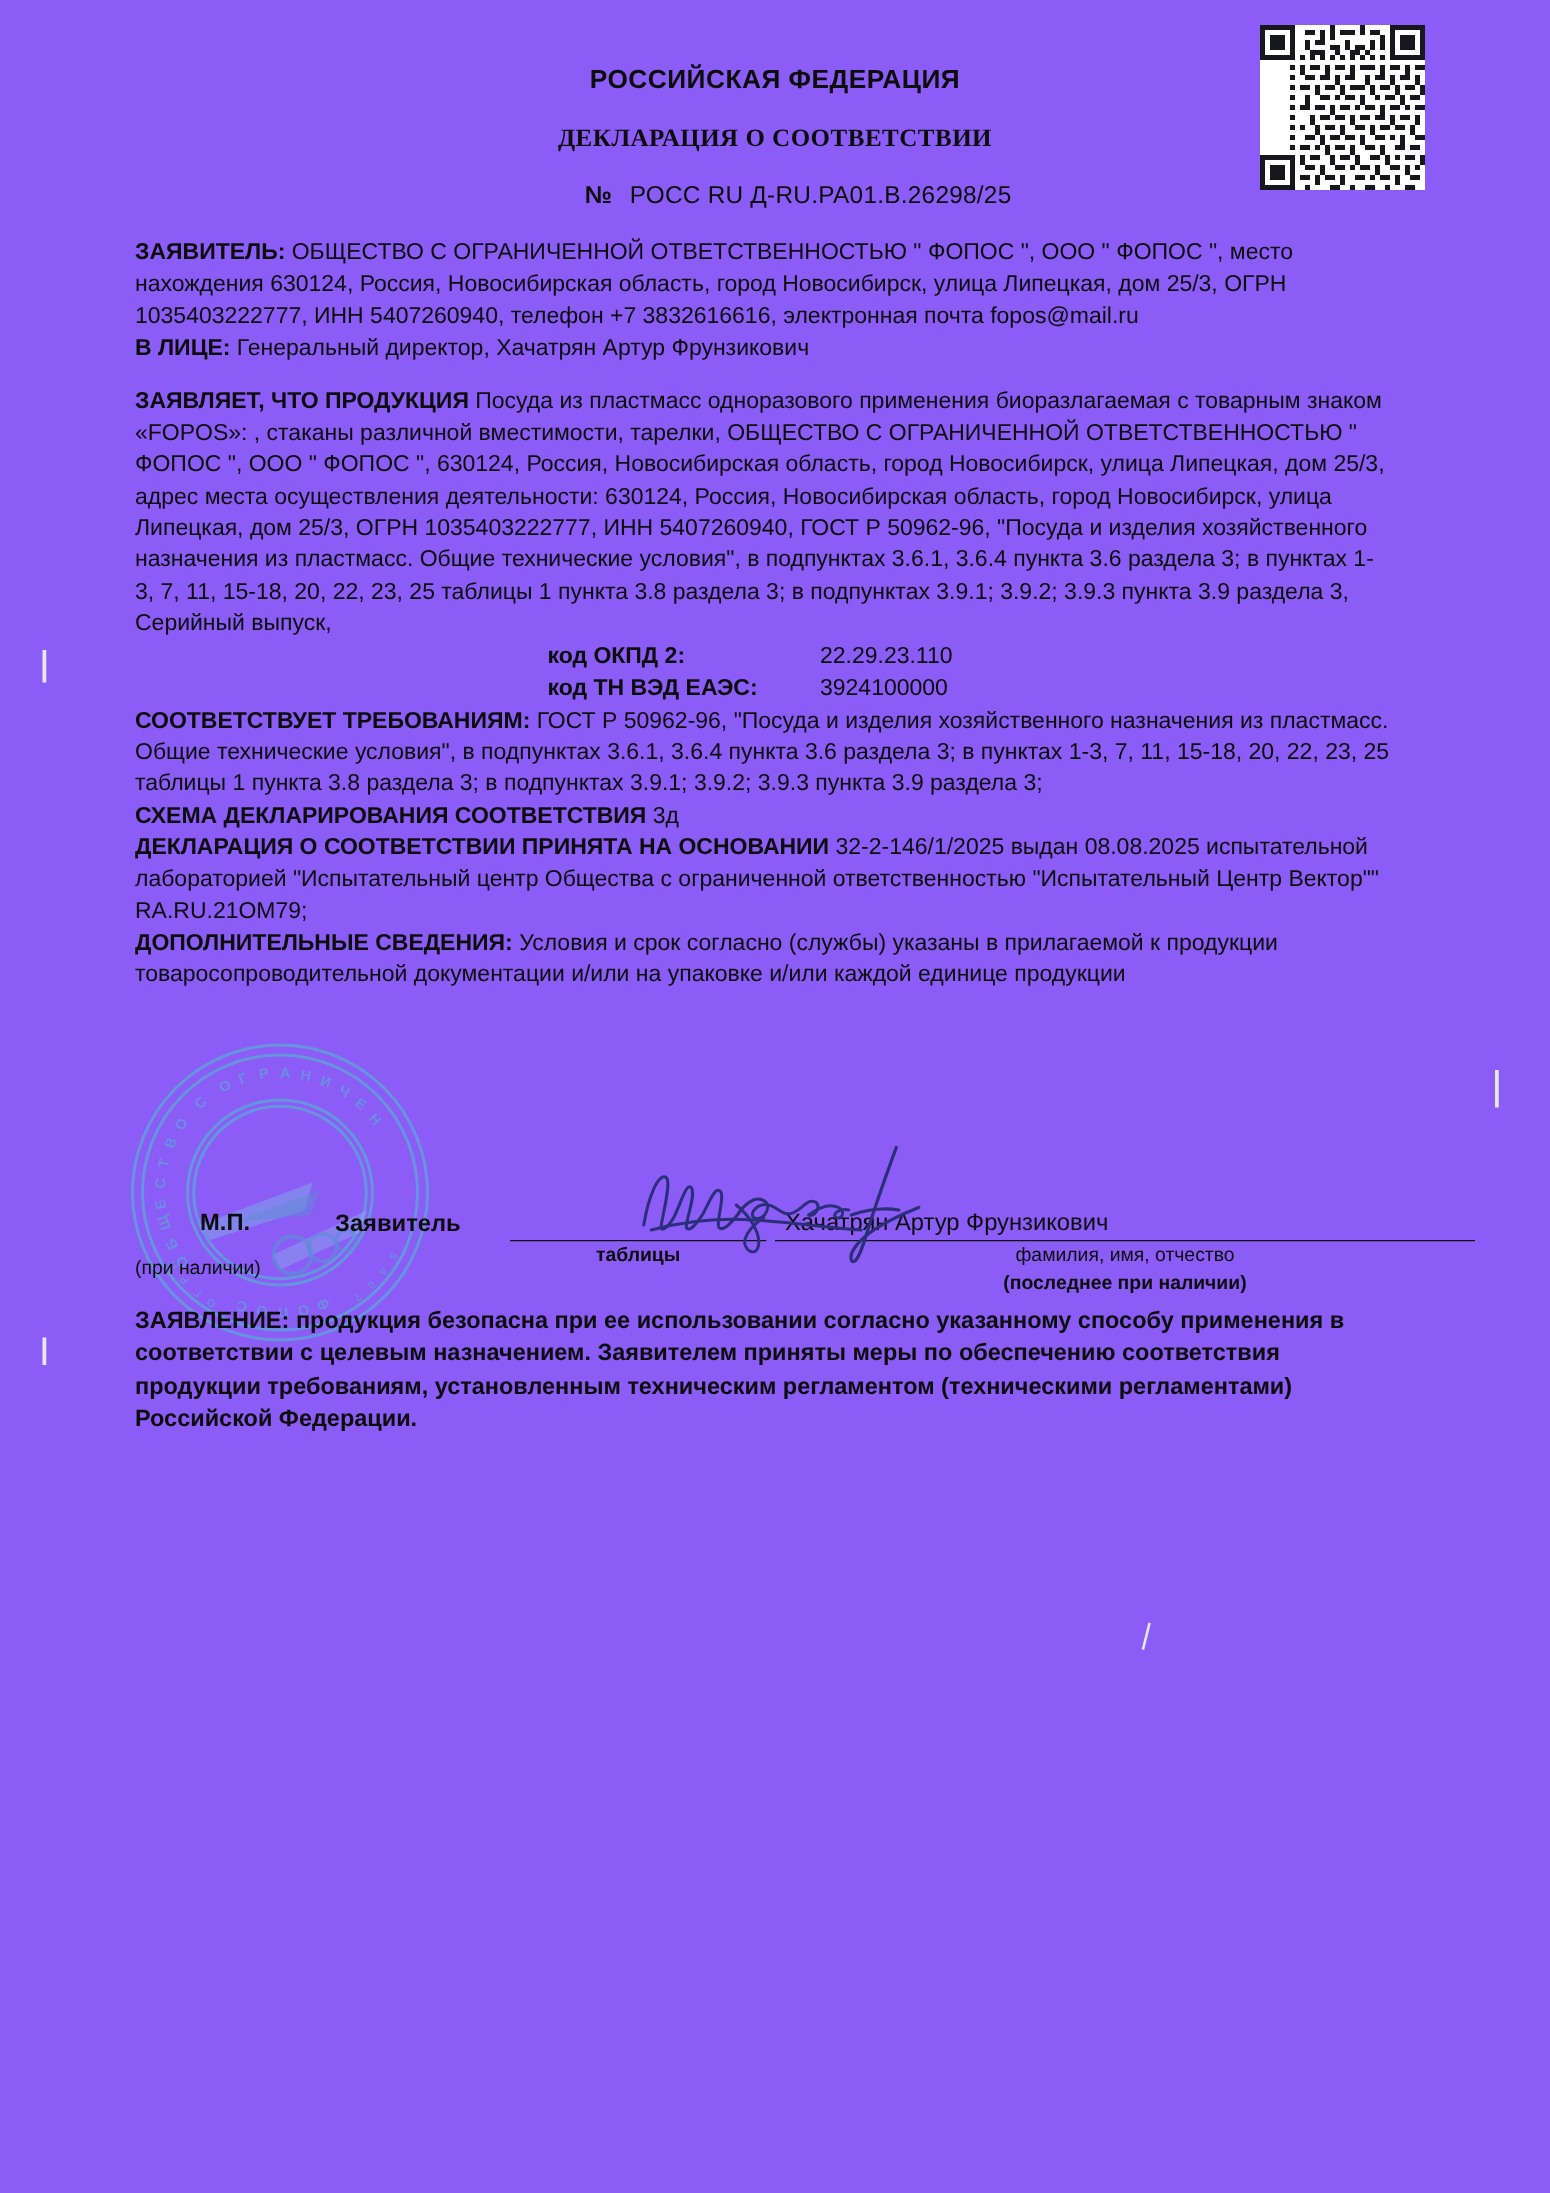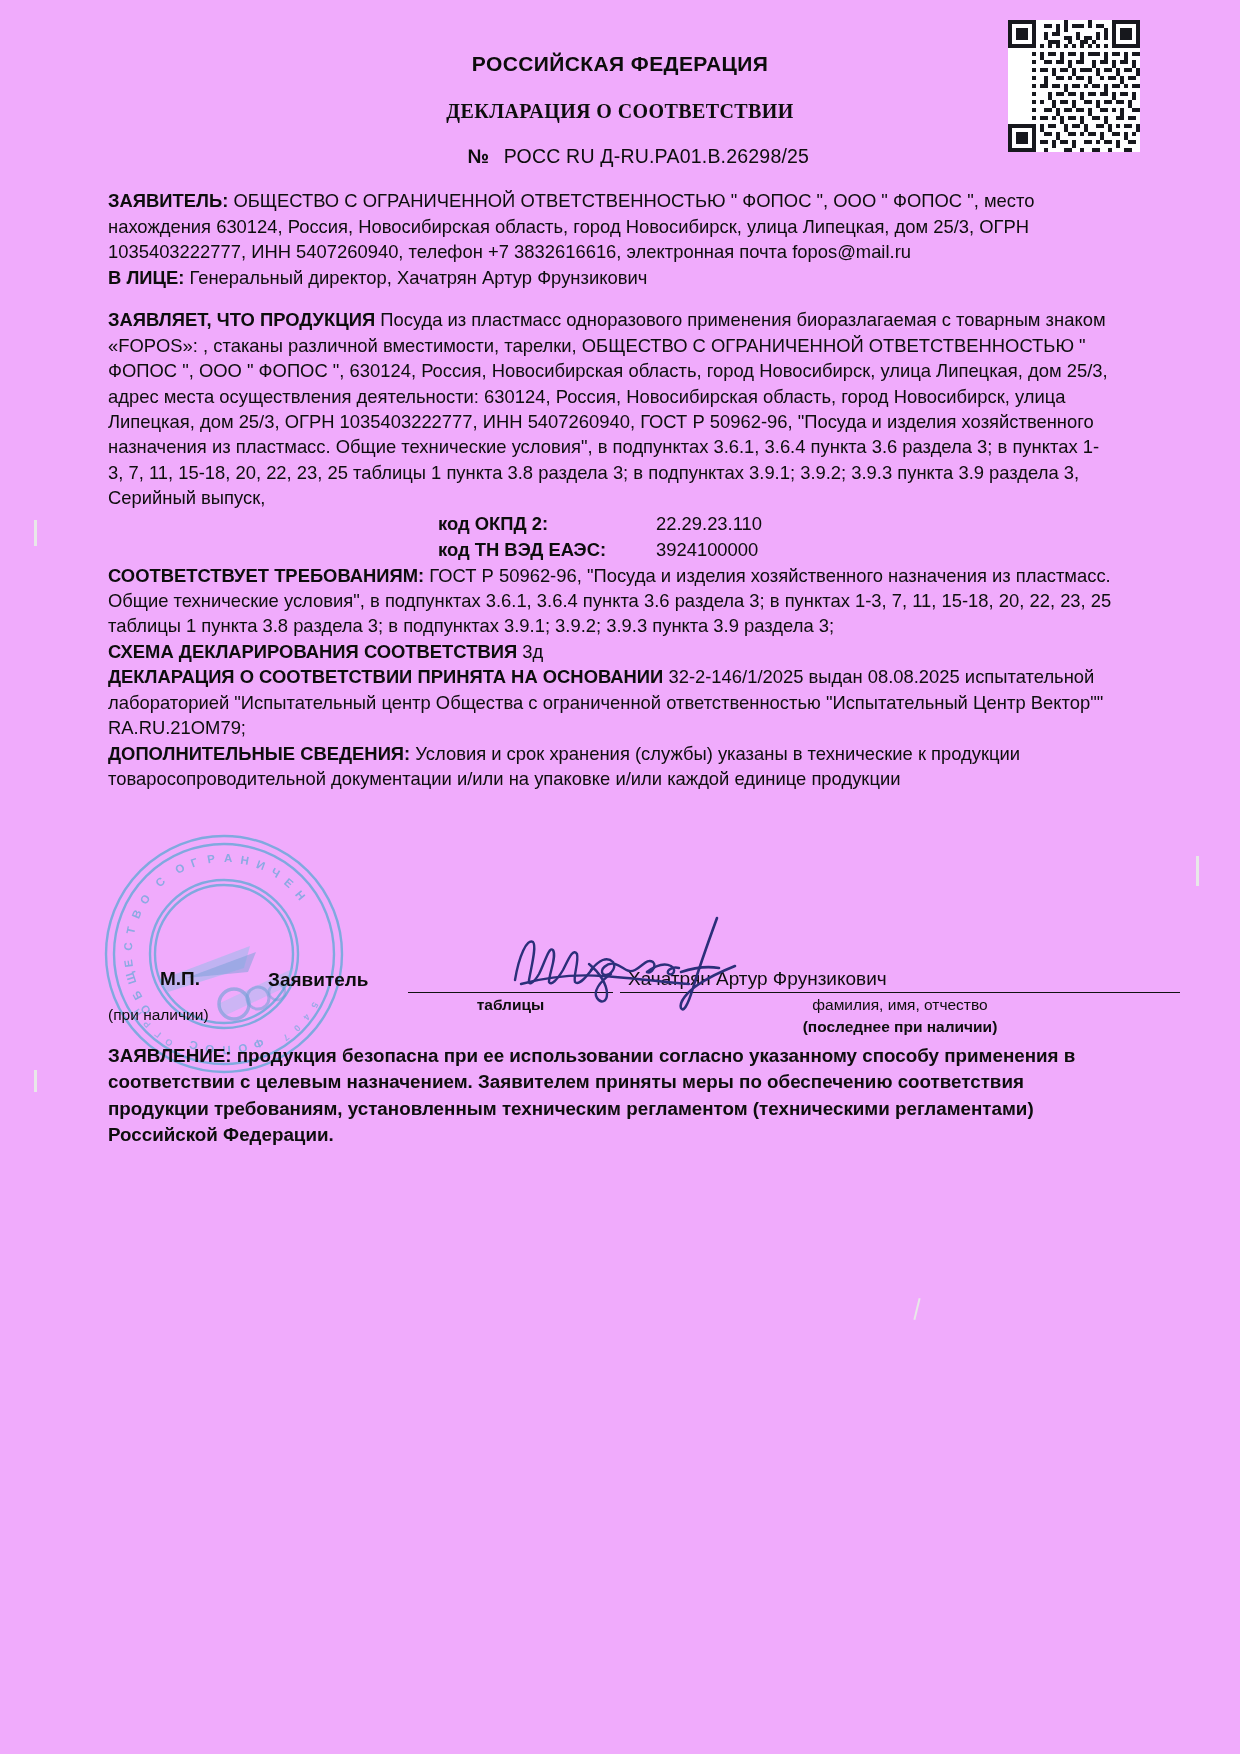--- a/index.html
+++ b/index.html
@@ -8,21 +8,21 @@
     background: #ffffff;
   }
   body {
     font-family: "Liberation Sans", sans-serif;
     color: #0d0d0d;
   }
   .page {
     position: relative;
     width: 1240px;
     height: 1754px;
-    background: #f0abfc;
+    background: #8b5cf6;
     overflow: hidden;
   }
   
   .scan-mark {
     position: absolute;
     background: #e8e8e8;
     pointer-events: none;
   }
 
   
@@ -423,21 +423,21 @@
       <span class="code-label">код ТН ВЭД ЕАЭС:</span>
       <span class="code-value">3924100000</span>
     </div>
 
     <p class="para tight"><span class="lbl">СООТВЕТСТВУЕТ ТРЕБОВАНИЯМ:</span><span> ГОСТ Р 50962-96, "Посуда и изделия хозяйственного назначения из пластмасс. Общие технические условия", в подпунктах 3.6.1, 3.6.4 пункта 3.6 раздела 3; в пунктах 1-3, 7, 11, 15-18, 20, 22, 23, 25 таблицы 1 пункта 3.8 раздела 3; в подпунктах 3.9.1; 3.9.2; 3.9.3 пункта 3.9 раздела 3;</span></p>
 
     <p class="para"><span class="lbl">СХЕМА ДЕКЛАРИРОВАНИЯ СООТВЕТСТВИЯ</span><span> 3д</span></p>
 
     <p class="para tight"><span class="lbl">ДЕКЛАРАЦИЯ О СООТВЕТСТВИИ ПРИНЯТА НА ОСНОВАНИИ</span><span> 32-2-146/1/2025 выдан 08.08.2025  испытательной лабораторией "Испытательный центр Общества с ограниченной ответственностью "Испытательный Центр Вектор"" RA.RU.21ОМ79;</span></p>
 
-    <p class="para tight"><span class="lbl">ДОПОЛНИТЕЛЬНЫЕ СВЕДЕНИЯ:</span><span> Условия и срок хранения (службы) указаны в технические к продукции товаросопроводительной документации и/или на упаковке и/или каждой единице продукции</span></p>
+    <p class="para tight"><span class="lbl">ДОПОЛНИТЕЛЬНЫЕ СВЕДЕНИЯ:</span><span> Условия и срок согласно (службы) указаны в прилагаемой к продукции товаросопроводительной документации и/или на упаковке и/или каждой единице продукции</span></p>
 
   </div>
 
   <div class="stamp">
     <svg viewBox="0 0 252 252" aria-label="official round stamp">
       <g fill="none" stroke="#5aa9d6" stroke-width="2.4" opacity="0.8">
         <circle cx="126" cy="126" r="118"></circle>
         <circle cx="126" cy="126" r="110"></circle>
         <circle cx="126" cy="126" r="74"></circle>
         <circle cx="126" cy="126" r="69"></circle>

